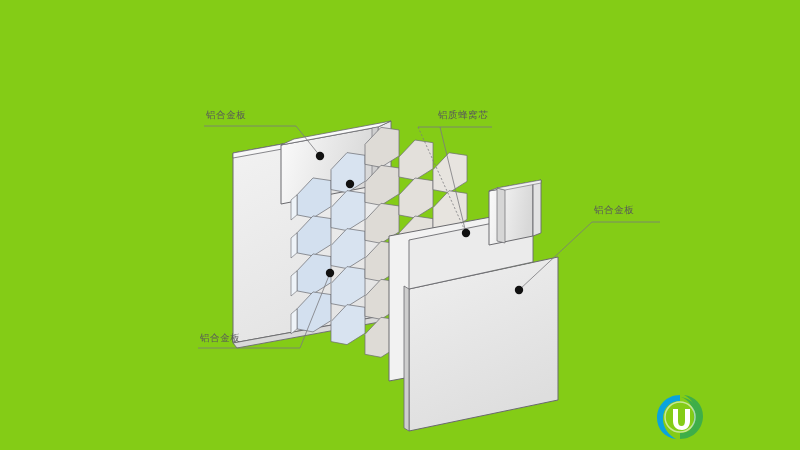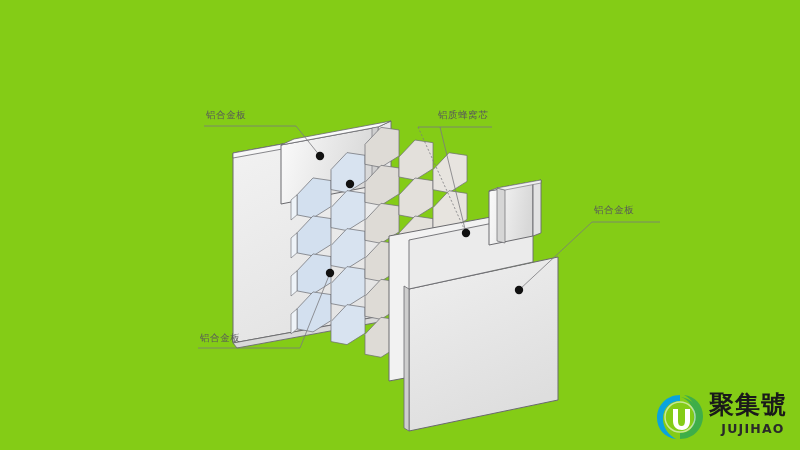--- a/index.html
+++ b/index.html
@@ -225,19 +225,15 @@
   <div class="label-text" id="label-core">铝合金板</div>
 
   <div id="logo">
     <svg id="logo-mark" viewBox="0 0 100 100">
       <path d="M50 6 C22 6 4 28 4 52 C4 74 20 92 42 94 C26 86 16 70 16 54 C16 32 30 18 50 18 Z" fill="#0aa3dd"></path>
       <path d="M50 94 C78 94 96 72 96 48 C96 26 80 8 58 6 C74 14 84 30 84 46 C84 68 70 82 50 82 Z" fill="#3fae49"></path>
       <path d="M52 10 C74 14 90 30 90 50 C90 72 74 90 52 92 C70 82 78 66 78 50 C78 30 68 16 52 10 Z" fill="#3fae49"></path>
       <path d="M36 34 L36 58 C36 70 44 76 54 76 C64 76 70 68 70 58 L70 34 L60 34 L60 58 C60 64 58 68 53 68 C48 68 46 64 46 58 L46 34 Z" fill="#ffffff"></path>
       <circle cx="50" cy="50" r="30" fill="none" stroke="#ffffff" stroke-width="3" opacity="0.55"></circle>
     </svg>
-    <div id="logo-wordmark">
-      <div class="logo-cn">聚集號</div>
-      <div class="logo-en">JUJIHAO</div>
-    </div>
   </div>
 
 </div>
 
 </body></html>

